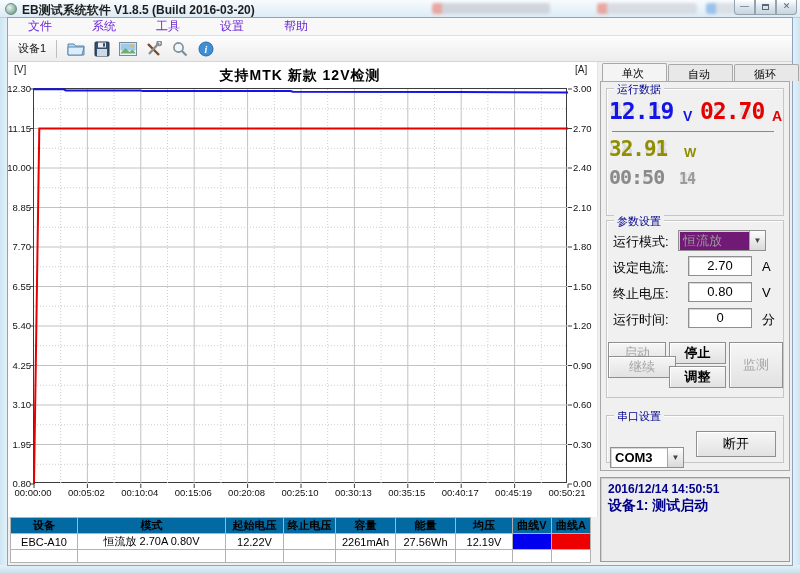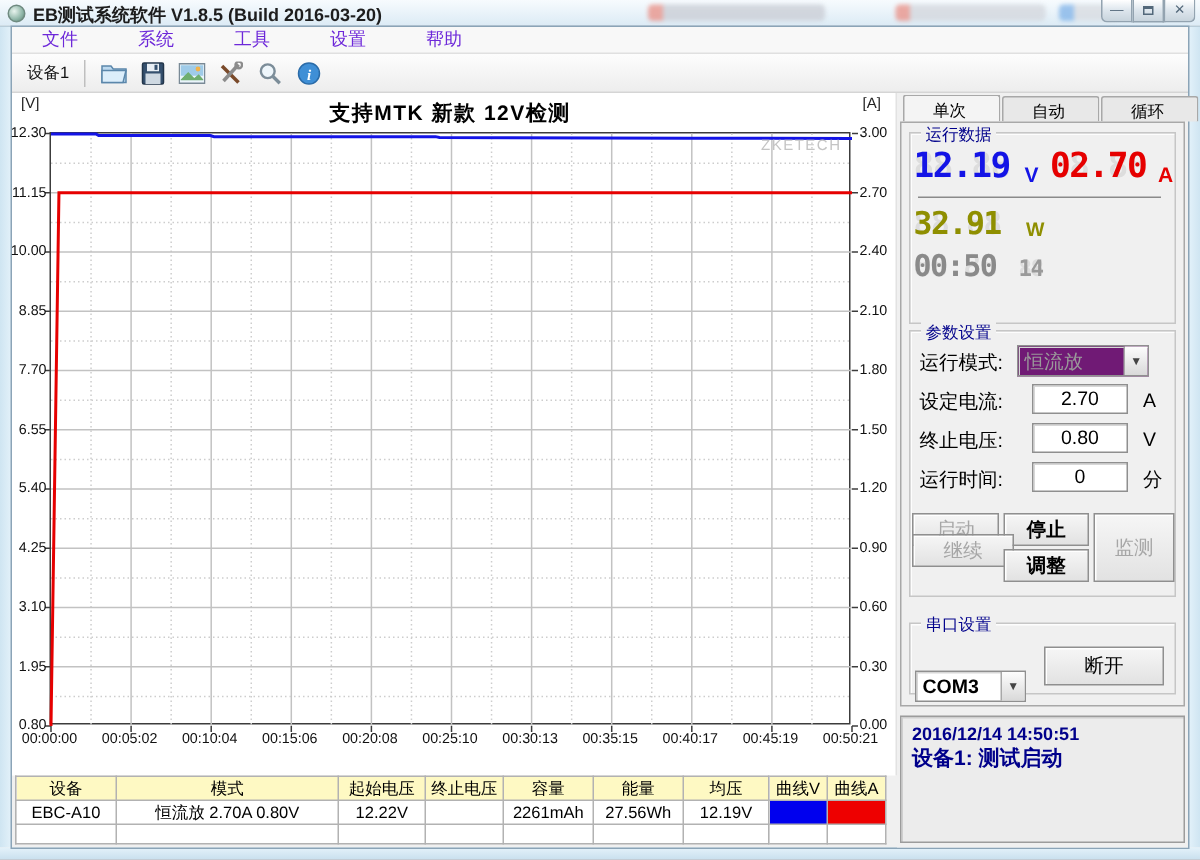--- a/index.html
+++ b/index.html
@@ -72,21 +72,21 @@
   .ytick.right { left:573px; width:30px; text-align:left; }
   .xtick { position:absolute; top:487px; width:58px; text-align:center; font-size:9.5px; color:#111; }
   
   .result-table {
     position:absolute; left:10px; top:517px; width:580px;
     border-collapse:collapse; table-layout:fixed; font-size:11px;
   }
   .result-table th, .result-table td {
     border:1px solid #b2b2b2; text-align:center; padding:0; overflow:hidden; white-space:nowrap;
   }
-  .result-table th { height:14px; background:#fef9c3; font-weight:400; }
+  .result-table th { height:14px; background:#0369a1; font-weight:700; }
   .result-table td { height:15px; background:#fff; }
   .result-table tr.empty td { height:13px; }
   
   .right-panel { position:absolute; left:598px; top:62px; width:194px; height:503px; background:#f0f0f0; }
   .rtabs { position:absolute; left:602px; top:64px; display:flex; height:17px; }
   .rtab {
     padding:2px 19px 0; font-size:11px; color:#000; border:1px solid #a8a8a8; border-bottom:none;
     background:#e8e8e8; border-radius:2px 2px 0 0; margin-right:1px; height:17px;
   }
   .rtab.active { background:#f4f4f4; height:18px; margin-top:-1px; font-weight:400; }
@@ -299,21 +299,20 @@
         <line x1="0" y1="355.5" x2="534" y2="355.5" class="gmaj"></line>
         <line x1="0" y1="375.25" x2="534" y2="375.25" class="gmin"></line>
         <line x1="-4" y1="355.5" x2="0" y2="355.5" class="tickmark"></line>
         <line x1="534" y1="355.5" x2="538" y2="355.5" class="tickmark"></line>
         <line x1="-4" y1="395" x2="0" y2="395" class="tickmark"></line>
         <line x1="534" y1="395" x2="538" y2="395" class="tickmark"></line>
         <polyline points="0.0,0.3 30.0,0.3 31.8,1.4 106.1,1.4 108.7,2.1 256.3,2.1 259.0,2.7 424.2,3.1 534.0,3.4" fill="none" stroke="#1414e6" stroke-width="2"></polyline>
         <polyline points="0.0,395.0 5.3,39.5 534.0,39.5" fill="none" stroke="#e60000" stroke-width="2"></polyline>
       </svg>
   </div>
-  <div class="watermark">ZKETECH</div>
   <div id="y-left-labels">
       <div class="ytick left" style="top: 83px;">12.30</div>
       <div class="ytick left" style="top: 122.5px;">11.15</div>
       <div class="ytick left" style="top: 162px;">10.00</div>
       <div class="ytick left" style="top: 201.5px;">8.85</div>
       <div class="ytick left" style="top: 241px;">7.70</div>
       <div class="ytick left" style="top: 280.5px;">6.55</div>
       <div class="ytick left" style="top: 320px;">5.40</div>
       <div class="ytick left" style="top: 359.5px;">4.25</div>
       <div class="ytick left" style="top: 399px;">3.10</div>

